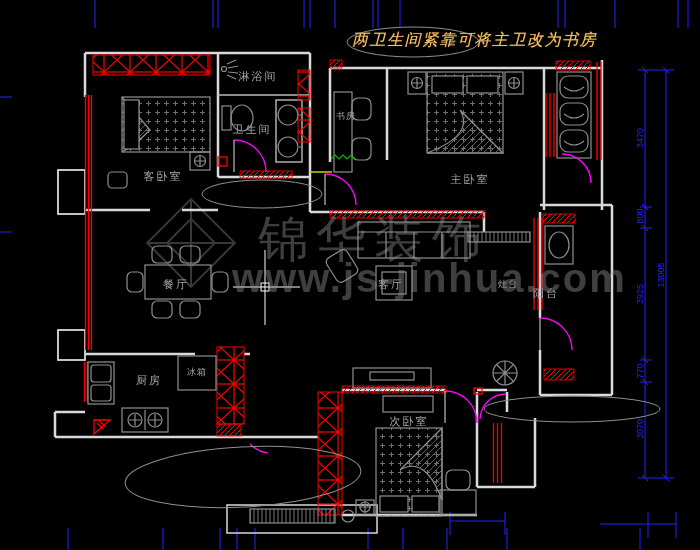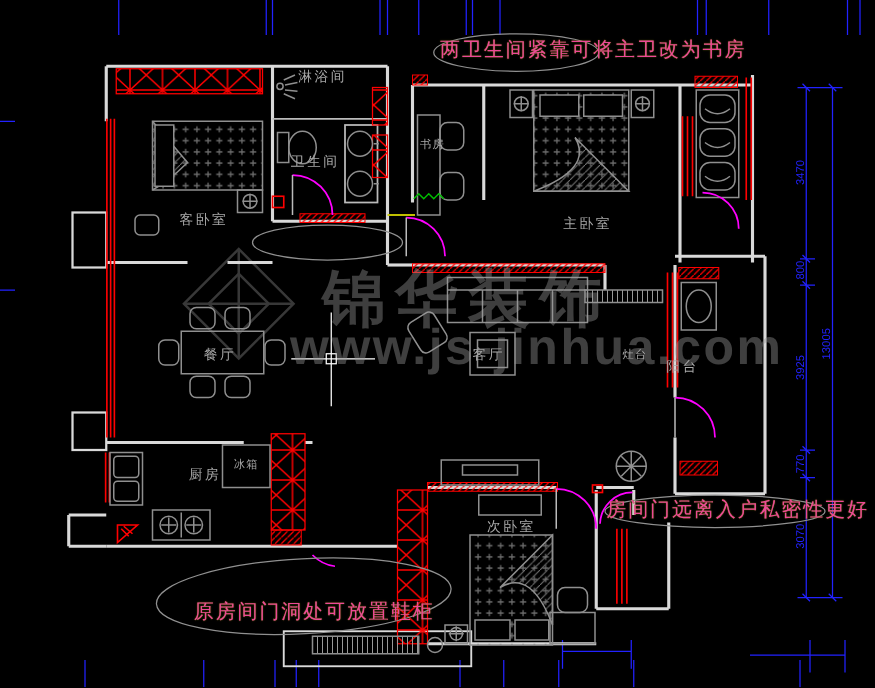--- a/index.html
+++ b/index.html
@@ -2,25 +2,25 @@
 <html><head>
 <meta charset="utf-8">
 <style>
   html,body{margin:0;padding:0;background:#000;}
   #canvas{position:relative;width:700px;height:550px;background:#000;overflow:hidden;
           font-family:"Liberation Sans",sans-serif;}
   #plan{position:absolute;left:0;top:0;}
   .lbl{position:absolute;color:#a8a8a8;font-size:11px;letter-spacing:2px;white-space:nowrap;
        transform:translate(-50%,-50%);}
   .lbl.small{font-size:9px;letter-spacing:1px;text-align:right;}
-  .note{position:absolute;color:#ec4899;font-size:16px;letter-spacing:1.5px;white-space:nowrap;
-        text-shadow:0 0 1px #880;}
+  .note{position:absolute;color:#fdba74;font-size:16px;letter-spacing:1.5px;white-space:nowrap;
+        text-shadow:0 0 1px #880;font-style:italic;}
   .dim{position:absolute;color:#2222ff;font-size:9px;white-space:nowrap;
        transform:translate(-50%,-50%) rotate(-90deg);}
-  .wm-brand{position:absolute;color:rgba(155,155,155,0.40);font-size:50px;font-weight:bold;
+  .wm-brand{position:absolute;color:rgba(155,155,155,0.40);font-size:50px;font-weight:normal;
         letter-spacing:8px;white-space:nowrap;}
   .wm-url{position:absolute;color:rgba(150,150,150,0.42);font-size:40px;letter-spacing:2px;
         white-space:nowrap;font-weight:bold;}
 </style>
 </head>
 <body>
 
 <div id="canvas">
 
 <svg id="plan" width="700" height="550" viewBox="0 0 700 550">
@@ -272,36 +272,34 @@
     <ellipse cx="572" cy="409" rx="88" ry="13"></ellipse>
     <ellipse cx="243" cy="477" rx="118" ry="30" transform="rotate(-3 243 477)"></ellipse>
   </g>
 
   <g stroke="#ffffff" stroke-width="1" fill="none">
     <path d="M233,287 H300 M265,250 V325"></path>
     <rect x="261" y="283" width="8" height="8"></rect>
   </g>
 </svg>
 
-<div class="lbl" style="left:258px;top:61px">淋浴间</div>
+<div class="lbl" style="left:258px;top:76px">淋浴间</div>
 <div class="lbl" style="left:252px;top:129px">卫生间</div>
 <div class="lbl" style="left:163px;top:176px">客卧室</div>
 <div class="lbl small" style="left:346px;top:116px">书房</div>
 <div class="lbl" style="left:470px;top:179px">主卧室</div>
 <div class="lbl" style="left:176px;top:284px">餐厅</div>
 <div class="lbl" style="left:391px;top:284px">客厅</div>
 <div class="lbl small" style="left:508px;top:284px">灶台</div>
 <div class="lbl" style="left:546px;top:293px">阳台</div>
-<div class="lbl" style="left:164px;top:380px">厨房</div>
+<div class="lbl" style="left:149px;top:380px">厨房</div>
 <div class="lbl small" style="left:197px;top:372px">冰箱</div>
 <div class="lbl" style="left:409px;top:421px">次卧室</div>
 
 <div class="note" style="left:352px;top:30px">两卫生间紧靠可将主卫改为书房</div>
-<div class="note" style="left:485px;top:398px">房间门远离入户私密性更好</div>
-<div class="note" style="left:155px;top:479px">原房间门洞处可放置鞋柜</div>
 
 <div class="dim" style="left:640px;top:138px">3470</div>
 <div class="dim" style="left:640px;top:216px">800</div>
 <div class="dim" style="left:640px;top:294px">3925</div>
 <div class="dim" style="left:640px;top:371px">770</div>
 <div class="dim" style="left:640px;top:429px">3070</div>
 <div class="dim" style="left:661px;top:275px">13005</div>
 
 <div class="wm-brand" style="left:258px;top:206px">锦华装饰</div>
 <div class="wm-url" style="left:232px;top:256px">www.js-jinhua.com</div>

